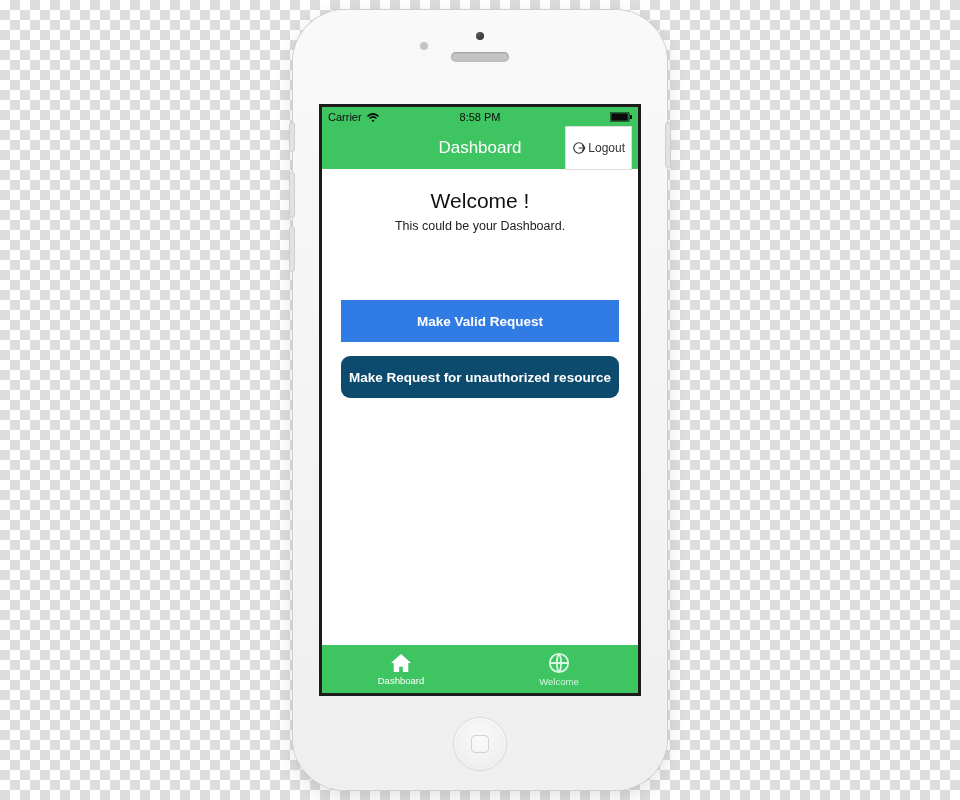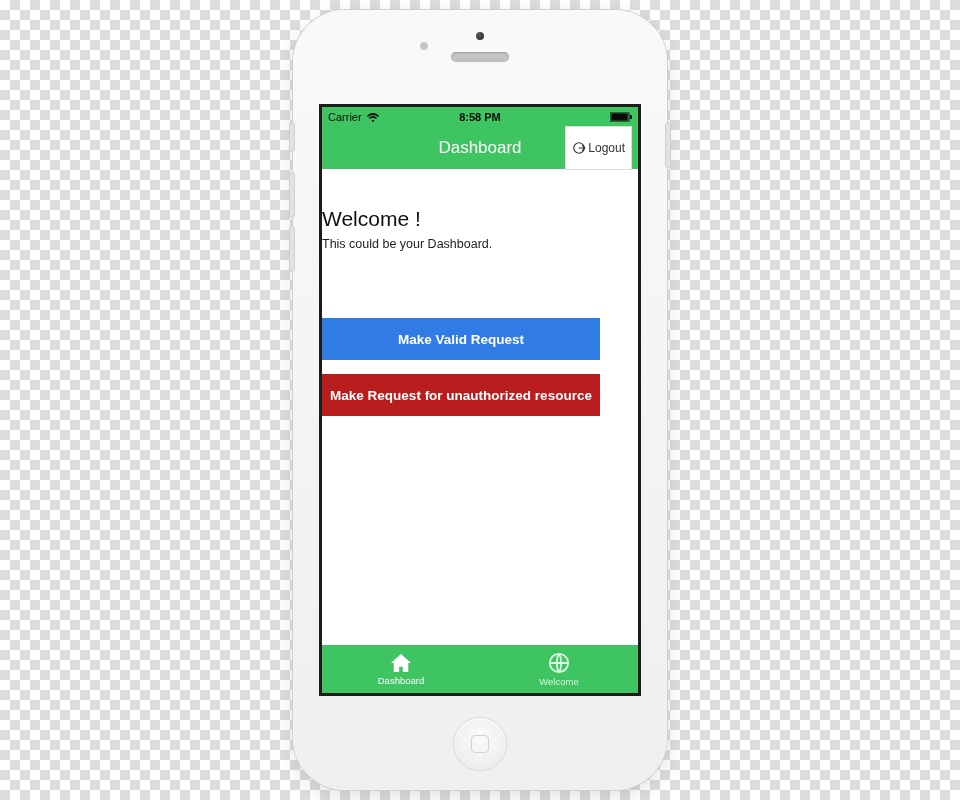--- a/index.html
+++ b/index.html
@@ -92,21 +92,21 @@
     background: #3fc462;
     color: #0b0b0b;
     font-size: 11px;
     display: flex;
     align-items: center;
     justify-content: space-between;
     padding: 0 6px;
     gap: 12px;
   }
   .status-left, .status-right { display:flex; align-items:center; gap:5px; }
-  .status-center { position:absolute; left:50%; transform:translateX(-50%); font-weight:700; }
+  .status-center { position:absolute; left:50%; transform:translateX(-50%); font-weight:400; }
   .wifi-icon svg, .batt-icon svg { display:block; }
 
   
   .navbar {
     height: 42px;
     background: #3fc462;
     display: flex;
     align-items: center;
     justify-content: center;
     position: relative;
@@ -119,32 +119,32 @@
     font-size: 12px; color: #333; cursor: pointer;
   }
   .logout-btn svg { display:block; }
 
   
   .content {
     position:absolute;
     top: 62px; 
     left:0; right:0;
     bottom: 48px; 
-    display:flex; flex-direction:column; 
-    padding-top: 32px;
+    display:flex; flex-direction:column; align-items:center;
+    padding-top: 14px;
   }
   .welcome-title { font-size: 21px; font-weight: 400; margin: 6px 0 6px; color:#111; }
   .welcome-sub { font-size: 12.5px; color:#222; margin-bottom: 60px; }
   .req-btn {
     width: 278px; height: 42px; margin: 7px 0;
     display:flex; align-items:center; justify-content:center;
     color:#fff; font-size: 13.5px; cursor:pointer;font-weight:bold;
   }
   .btn-blue   { background:#317be4; }
-  .btn-yellow { background:#b91c1c; }
+  .btn-yellow { background:#0c4a6e;border-radius:9px; }
   .btn-red    { background:#e44b40; }
 
   
   .tabbar {
     position:absolute; left:0; right:0; bottom:0; height:48px;
     background:#3fc462;
     display:flex;
   }
   .tab {
     flex:1 1 0;

